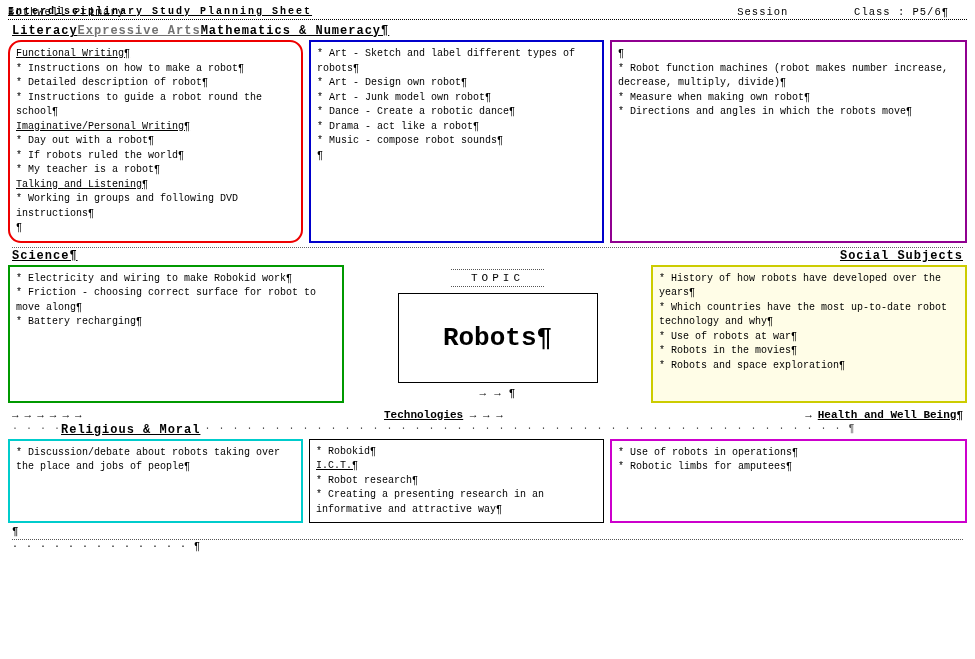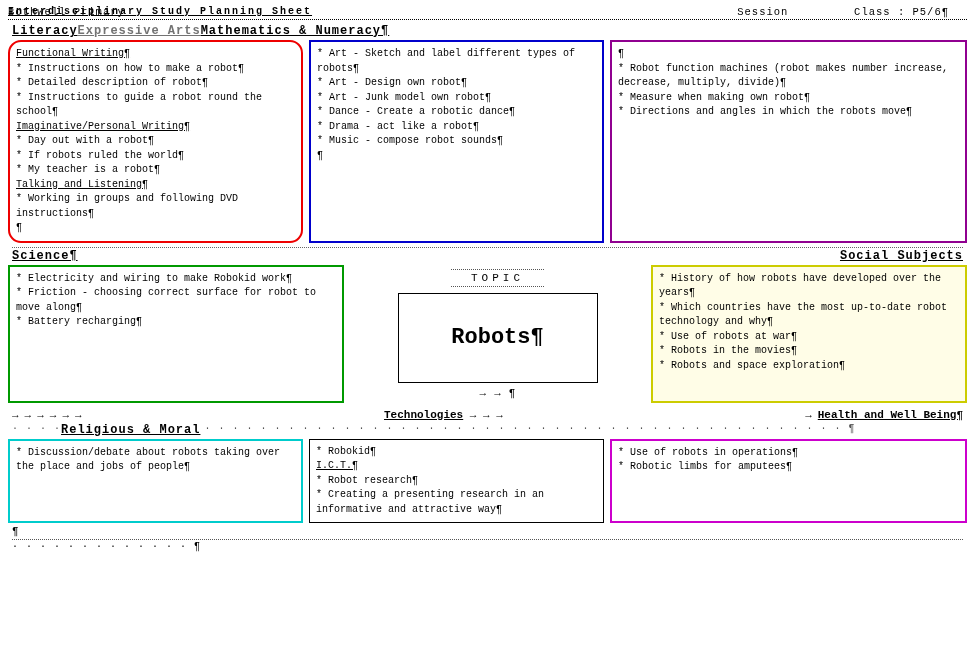--- a/index.html
+++ b/index.html
@@ -98,21 +98,21 @@
       margin-bottom: 4px;
       align-items: stretch;
     }
     .topic-box {
       width: 200px;
       height: 90px;
       border: 1.5px solid #000;
       display: flex;
       align-items: center;
       justify-content: center;
-      font-size: 22px;
+      font-size: 26px;
       font-weight: bold;
       font-family: 'Courier New', Courier, monospace;
     }
 
     
     .row4 {
       display: flex;
       gap: 6px;
       align-items: stretch;
     }

